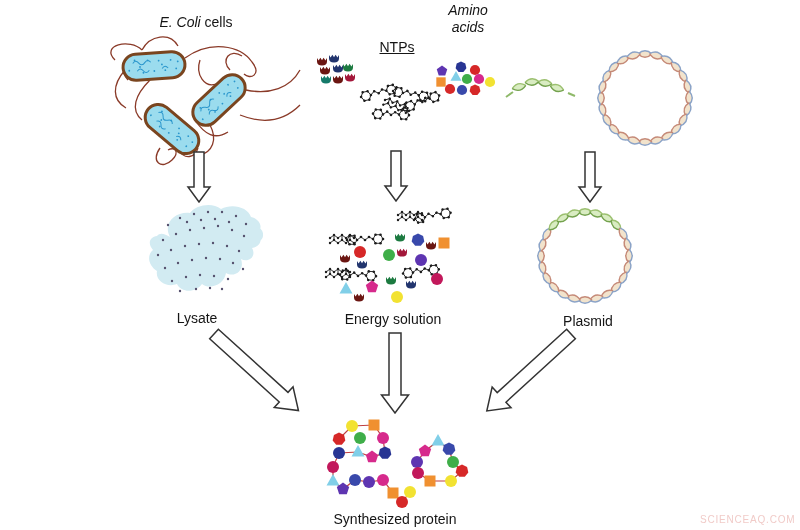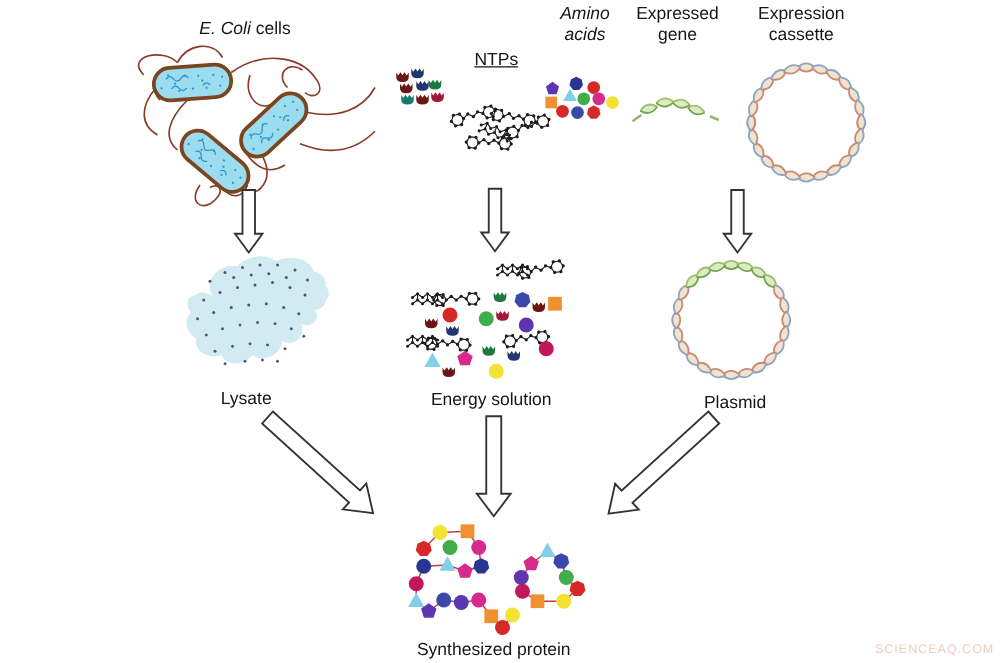--- a/index.html
+++ b/index.html
@@ -350,23 +350,19 @@
     <use href="#cir" fill="#c2185b" transform="translate(418,473)"></use>
     <use href="#cir" fill="#f2e232" transform="translate(451,481)"></use>
     <use href="#sq" fill="#f09030" transform="translate(430,481)"></use>
   </g>
 </svg>
 
 <div class="lbl" style="left:196px;top:14px;"><span class="it">E. Coli</span><span> cells</span></div>
 <div class="lbl" style="left:397px;top:39px;text-decoration:underline;">NTPs</div>
 <div class="lbl" style="left:468px;top:2px;font-style:italic;">Amino
 acids</div>
-<div class="lbl" style="left:542px;top:2px;">Expressed
-gene</div>
-<div class="lbl" style="left:641px;top:2px;">Expression
-cassette</div>
 <div class="lbl" style="left:197px;top:310px;text-align:center;">Lysate</div>
 <div class="lbl" style="left:393px;top:311px;">Energy solution</div>
 <div class="lbl" style="left:588px;top:313px;">Plasmid</div>
 <div class="lbl" style="left:395px;top:511px;">Synthesized protein</div>
 <div class="watermark" style="left:700px;top:514px;">SCIENCEAQ.COM</div>
 
 </div>
 
 </body></html>

